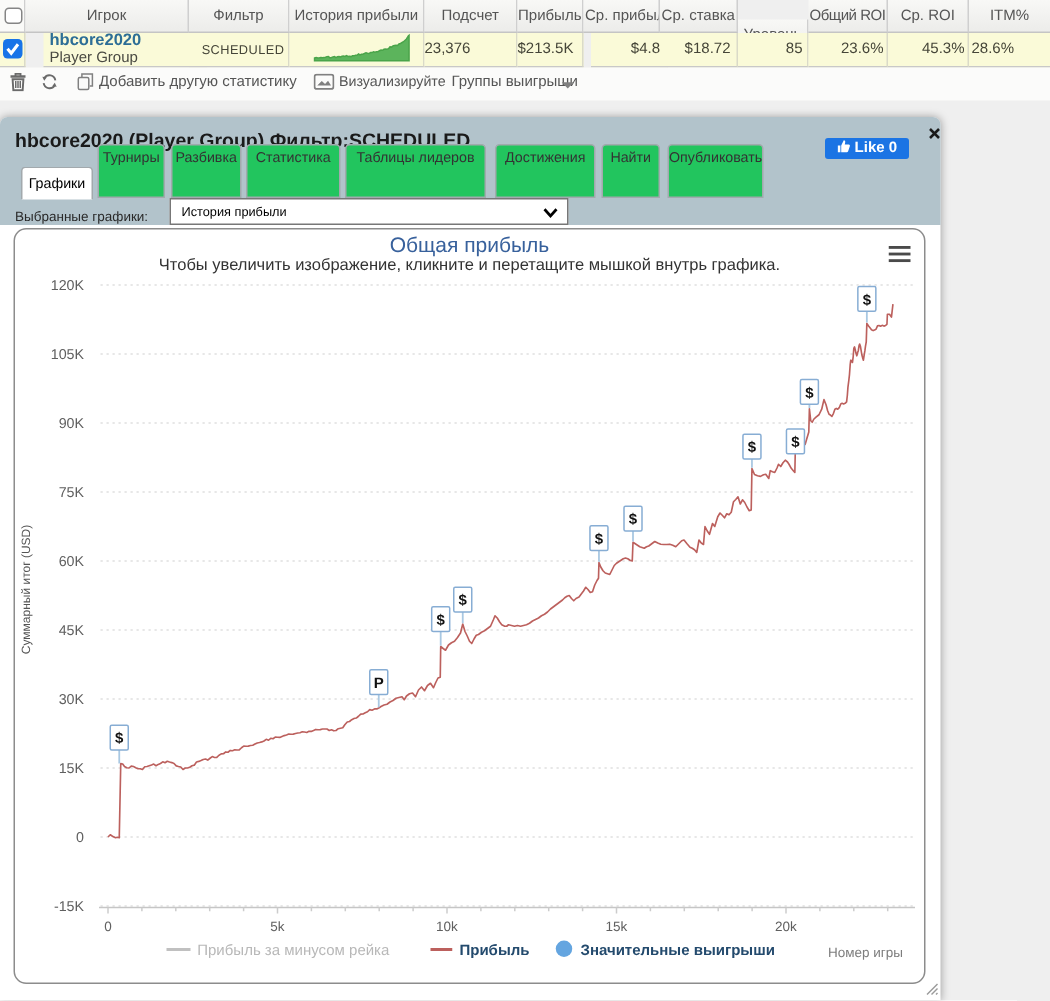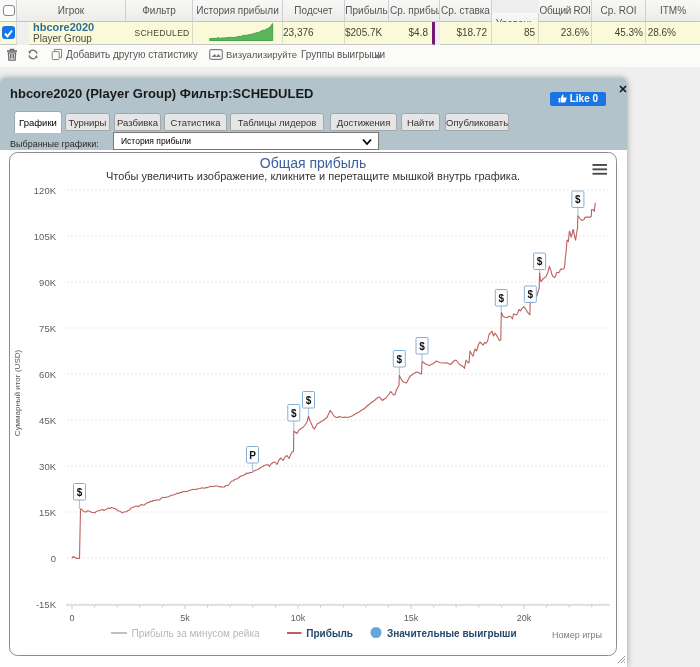--- a/index.html
+++ b/index.html
@@ -7,21 +7,21 @@
 .abs { position:absolute; }
 #tbl { position:absolute; left:0; top:0; width:700px; }
 .hc { position:absolute; top:0; height:22px; border-bottom:1px solid #c4c4c4; font-size:10px; color:#555; text-align:center; line-height:21px; overflow:hidden; white-space:nowrap; background:linear-gradient(#f8f8f6,#ececea); }
 .dc { position:absolute; top:22px; height:23px; border-bottom:1px solid #c8c8c8; font-size:10px; color:#454538; text-align:right; line-height:22px; overflow:hidden; white-space:nowrap; background:#fafad8; }
 #tb { position:absolute; left:0; top:45px; width:700px; height:22px; background:#fbfbfa; font-size:10px; color:#555; }
 #tb span { position:absolute; top:4px; }
 #popup { position:absolute; left:0; top:78px; width:627px; height:589px; background:#fff; border-radius:5px 5px 0 0; box-shadow:0 0 6px rgba(0,0,0,0.35); }
 #phead { position:absolute; left:0; top:0; width:627px; height:72px; background:#b2c3cb; border-radius:5px 5px 0 0; }
 #ptitle { position:absolute; left:10px; top:8px; font-size:13px; font-weight:bold; color:#1a1a1a; }
 #like { position:absolute; left:550px; top:14px; width:56px; height:14px; background:#1b74e4; border-radius:2px; color:#fff; font-size:10px; font-weight:bold; text-align:center; line-height:14px; }
-.tab { position:absolute; top:35px; height:18px; background:#e5e5e5; border:1px solid #a2a9ad; border-radius:3px 3px 0 0; font-size:9.5px; color:#333; text-align:center; line-height:17px; overflow:hidden; }
+.tab { position:absolute; top:18px; height:36px; background:#22c55e; border:1px solid #a2a9ad; border-radius:3px 3px 0 0; font-size:9.5px; color:#333; text-align:center; line-height:17px; overflow:hidden; }
 .tab.act { top:33px; height:22px; background:#fff; border-bottom:none; color:#000; line-height:21px; z-index:2; }
 #sellab { position:absolute; left:10px; top:61px; font-size:9px; color:#2a2a2a; }
 #sel { position:absolute; left:113px; top:54px; width:266px; height:18px; background:#fff; border:1px solid #777; font-size:8.5px; color:#000; line-height:16px; padding-left:7px; }
 #sel svg { position:absolute; right:6px; top:5px; }
 </style></head>
 <body>
 <div id="tbl">
   <div class="hc" style="left:0px;width:17px;border-right:1px solid #cfcfcf;background:#fafaf8;"></div>
 <div class="hc" style="left:17px;width:109px;border-right:1px solid #cfcfcf;">Игрок</div>
 <div class="hc" style="left:126px;width:67px;border-right:1px solid #cfcfcf;">Фильтр</div>
@@ -36,22 +36,22 @@
 <div class="hc" style="left:646px;width:54px;">ITM%</div>
   <div class="dc" style="left:0;width:17px;border-right:1px solid #dadac8;"></div>
   <div class="dc" style="left:17px;width:109px;border-right:1px solid #dadac8;text-align:left;padding-left:4px;line-height:11px;margin-left:12px;"><span style="color:#2d6e96;font-weight:bold;font-size:11px;">hbcore2020</span><br><span style="color:#4a4a42;font-size:10px;">Player Group</span></div>
   <div class="dc" style="left:126px;width:67px;border-right:1px solid #dadac8;text-align:center;font-size:8.5px;letter-spacing:0.3px;padding-right:0;text-indent:6px;">SCHEDULED</div>
   <div class="dc" style="left:193px;width:90px;border-right:1px solid #dadac8;padding:0;">
       <svg width="90" height="22" style="display:block">
         <polygon points="16.7,16.7 17.8,16.3451 18.9,16.6153 20,16.5 21,16.282 22,16.4643 23,16.4133 24,16.2 25,15.7471 26,15.7145 27,16.6462 28,16.3 29,15.9103 30,15.7578 31,16.4702 32,15.8 33,15.6673 34,15.9701 35,15.474 36,15.4 37,15.578 38,15.0657 39,15.6233 40,15.5 41,15.7298 42,15.1755 43,15.2404 44,14.8 45,14.8386 46,14.0204 47,14.6341 48,14.2 49,14.1252 50,13.6314 51,13.1591 52,13.5 53,13.6771 54,13.02 55,13.0657 56,12.6 57,12.8167 58,12.4355 59,12.4632 60,11.8 61,11.3845 62,11.531 63,10.8391 64,10.6 65,10.7791 66,10.4168 67,9.2572 68,9.4 69,8.59957 70,8.28869 71,8.2 72,8.31203 73,7.32978 74,7 76,5.8 78,4 79.3,1.8 79.7,1.5 79.7,18.5 16.7,18.5" fill="#5cb45c" stroke="#4aa44a" stroke-width="1"></polygon>
       </svg>
     </div>
   <div class="dc" style="left:283px;width:62px;border-right:1px solid #dadac8;padding-right:32px;">23,376</div>
-<div class="dc" style="left:345px;width:44px;border-right:1px solid #dadac8;padding-right:6px;">$205.7K</div>
-<div class="dc" style="left:384px;width:51px;border-right:3px solid #701a75;padding-right:4px;">$4.8</div>
+<div class="dc" style="left:345px;width:44px;border-right:1px solid #dadac8;padding-right:6px;">$213.5K</div>
+<div class="dc" style="left:394px;width:51px;border-right:1px solid #701a75;padding-right:4px;">$4.8</div>
 <div class="dc" style="left:440px;width:52px;border-right:1px solid #dadac8;padding-right:4px;">$18.72</div>
 <div class="dc" style="left:492px;width:47px;border-right:1px solid #dadac8;padding-right:3px;">85</div>
 <div class="dc" style="left:539px;width:53px;border-right:1px solid #dadac8;padding-right:2px;">23.6%</div>
 <div class="dc" style="left:592px;width:54px;border-right:1px solid #dadac8;padding-right:2px;">45.3%</div>
 <div class="dc" style="left:646px;width:54px;padding-right:24px;">28.6%</div>
   <div class="abs" style="left:3px;top:4.5px;width:11.5px;height:11px;background:#fff;border:1.5px solid #858585;border-radius:3px;"></div>
   <div class="abs" style="left:2px;top:26px;width:13px;height:13px;background:#1874e8;border-radius:3px;">
     <svg width="13" height="13" viewBox="0 0 13 13">
         <path d="M3 6.5 L5.5 9.5 L10 3.5" stroke="#fff" stroke-width="2" fill="none"></path>
       </svg>

